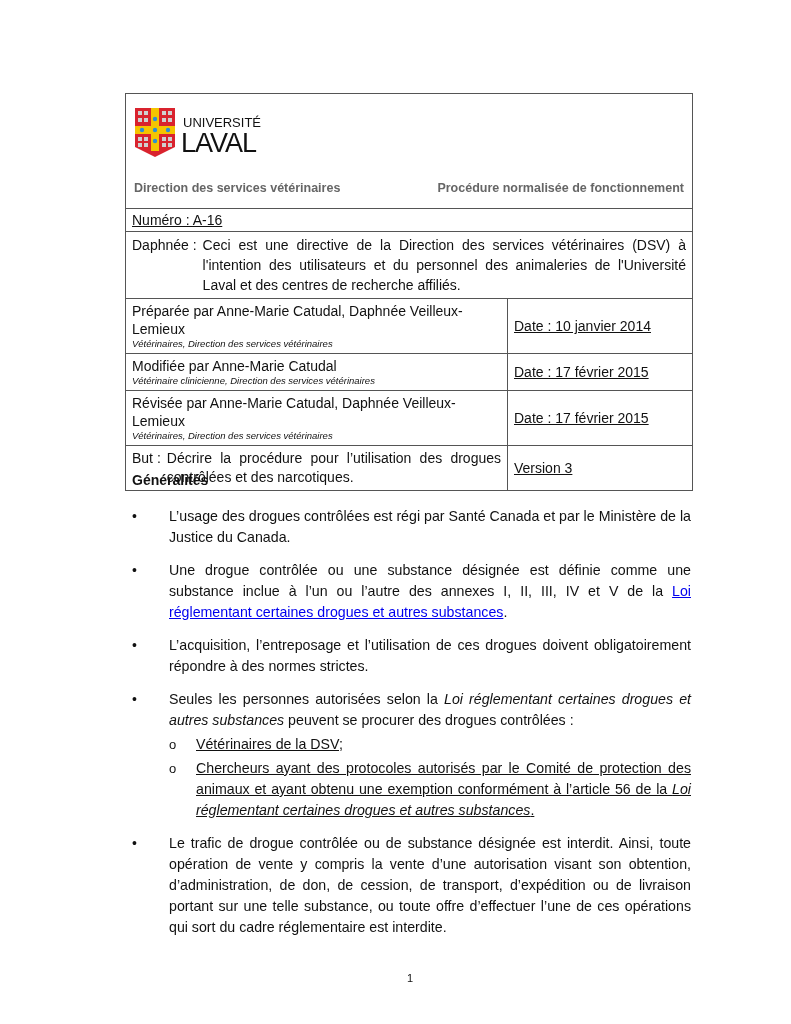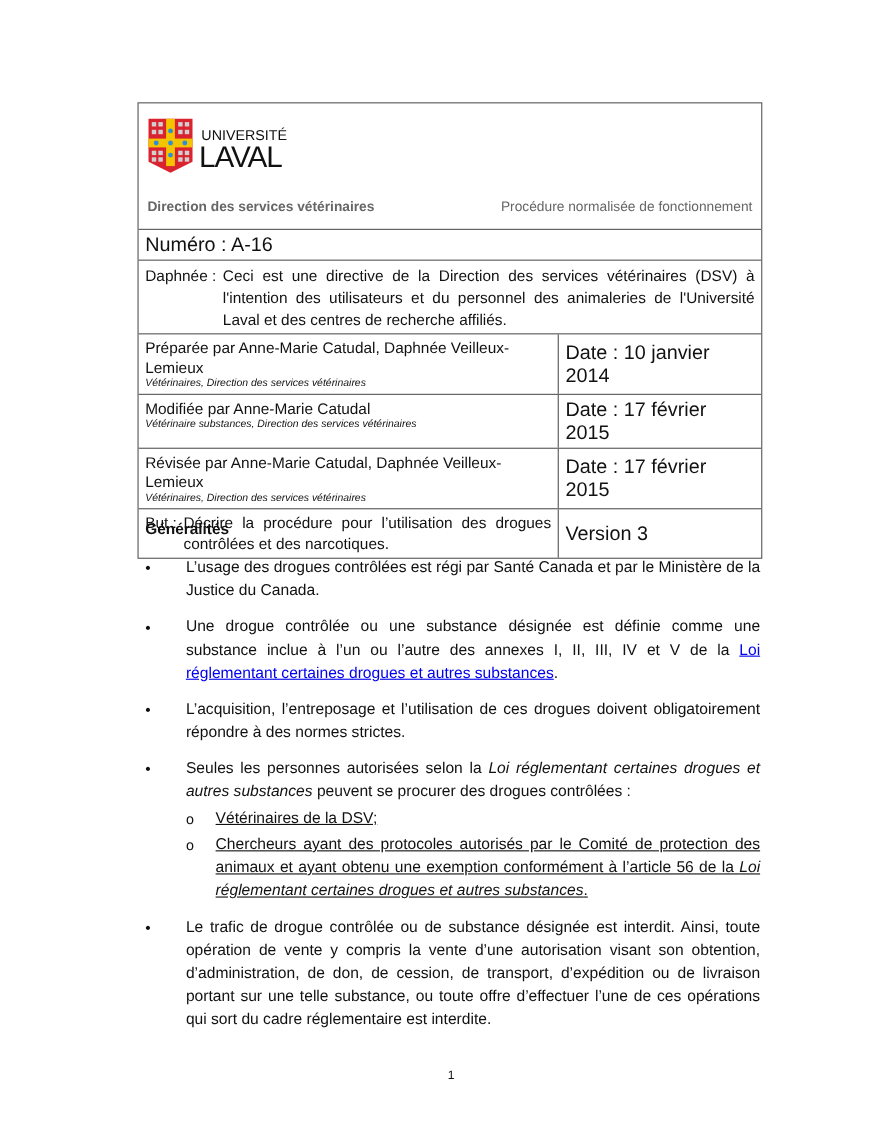--- a/index.html
+++ b/index.html
@@ -2,25 +2,25 @@
 <html><head>
 <meta charset="utf-8">
 <style>
   html, body { margin:0; padding:0; background:#ffffff; }
   body { width:791px; height:1024px; position:relative; font-family:"Liberation Sans", sans-serif; color:#111; overflow:hidden; }
   .page { position:absolute; left:16px; top:0; width:791px; height:724px; }
   .hdr-table { position:absolute; left:109px; top:93px; width:568px; border:1px solid #555; box-sizing:border-box; }
   .hdr-top { height:114px; position:relative; border-bottom:1px solid #555; }
   .logo { position:absolute; left:7px; top:13px; width:140px; height:52px; }
   .dept { position:absolute; left:8px; top:87px; font-size:12.5px; color:#666; font-weight:bold; }
-  .pnf { position:absolute; right:8px; top:87px; font-size:12.5px; color:#666; font-weight:normal; }
+  .pnf { position:absolute; right:8px; top:87px; font-size:12.5px; color:#666; font-weight:bold; }
   .row { display:flex; border-bottom:1px solid #555; }
   .row:last-child { border-bottom:none; }
   .cell-l { width:382px; border-right:1px solid #555; box-sizing:border-box; padding:3px 6px; font-size:14px; }
-  .cell-r { flex:1; padding:3px 6px; font-size:18px; display:flex; align-items:center; }
+  .cell-r { flex:1; padding:3px 6px; font-size:14px; display:flex; align-items:center;text-decoration:underline; }
   .full { padding:3px 6px; font-size:14px; line-height:20px; width:100%; text-align:justify; }
   .hang { display:flex; }
   .hang .lbl { flex:none; white-space:nowrap; margin-right:6px; }
   .hang .txt { flex:1; text-align:justify; }
   .sub { font-size:9.5px; font-style:italic; color:#111; line-height:12px; }
   .name { font-size:14px; line-height:18px; }
   .section { position:absolute; left:116px; top:472px; font-weight:bold; font-size:14px; }
   .content { position:absolute; left:116px; top:506px; width:559px; font-size:14.2px; line-height:21px; }
   .bullet { display:flex; margin-bottom:12px; }
   .bullet .dot { width:37px; flex:none; font-size:14px; }
@@ -90,21 +90,21 @@
       <div class="cell-l">
         <div class="name">Préparée par Anne-Marie Catudal, Daphnée Veilleux-Lemieux</div>
         <div class="sub">Vétérinaires, Direction des services vétérinaires</div>
       </div>
       <div class="cell-r">Date : 10 janvier 2014</div>
     </div>
 
     <div class="row">
       <div class="cell-l">
         <div class="name">Modifiée par Anne-Marie Catudal</div>
-        <div class="sub">Vétérinaire substances, Direction des services vétérinaires</div>
+        <div class="sub">Vétérinaire clinicienne, Direction des services vétérinaires</div>
       </div>
       <div class="cell-r">Date : 17 février 2015</div>
     </div>
 
     <div class="row">
       <div class="cell-l">
         <div class="name">Révisée par Anne-Marie Catudal, Daphnée Veilleux-Lemieux</div>
         <div class="sub">Vétérinaires, Direction des services vétérinaires</div>
       </div>
       <div class="cell-r">Date : 17 février 2015</div>

